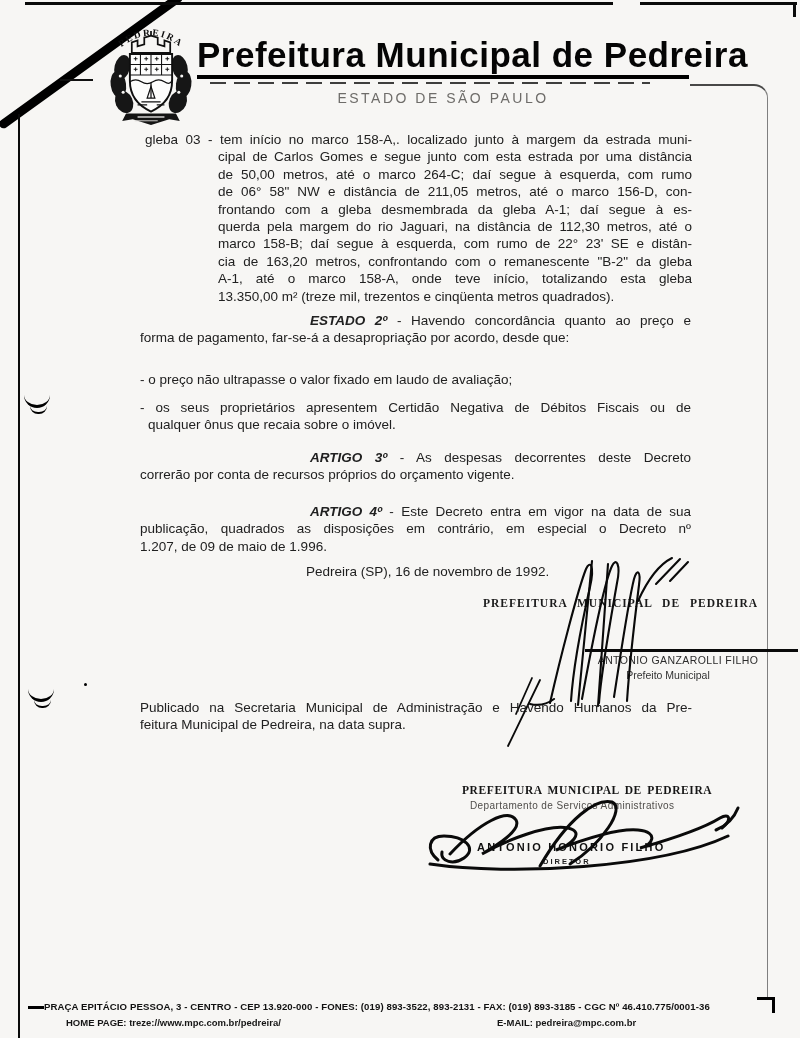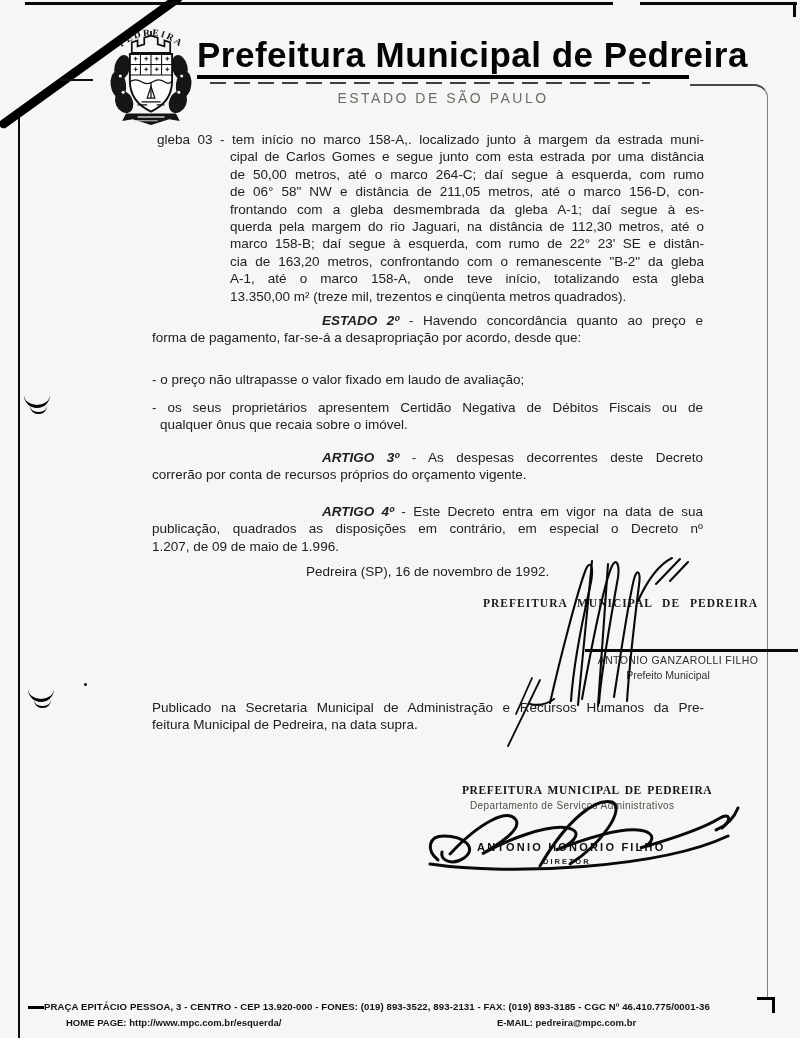--- a/index.html
+++ b/index.html
@@ -30,21 +30,21 @@
   
   .title{left:197px;top:35px;width:495px;font-size:35px;font-weight:bold;
     letter-spacing:.5px;color:#050505;white-space:nowrap;}
   .title-rule{left:197px;top:75px;width:492px;height:4px;background:#000;}
   .title-rule2{left:210px;top:82px;width:440px;height:2px;
     background:repeating-linear-gradient(90deg,#000 0 16px,transparent 16px 24px);opacity:.75;}
   .subtitle{left:197px;top:90px;width:492px;text-align:center;font-size:14px;
     letter-spacing:2.5px;color:#6e6c69;}
 
   
-  .bt{font-size:13.5px;line-height:17.4px;color:#212121;margin-left:12px;}
+  .bt{font-size:13.5px;line-height:17.4px;color:#212121;}
   .jline{text-align:justify;text-align-last:justify;}
   .lline{text-align:left;text-align-last:left;}
   .hang{padding-left:73px;}
   .ind{padding-left:170px;}
   .alabel{font-weight:bold;font-style:italic;}
   .gleba{left:145px;top:131px;width:547px;}
   .art2{left:140px;top:312px;width:551px;}
   .cl1{left:140px;top:371px;width:551px;}
   .cl2{left:140px;top:399px;width:551px;}
   .cl2 .l2{padding-left:8px;}
@@ -208,35 +208,35 @@
     </g>
   </svg>
   <svg class="abs" style="left:496px;top:676px;" width="48" height="74" viewBox="0 0 48 74">
     <g fill="none" stroke="#0a0a0a" stroke-width="1.8" stroke-linecap="round">
       <path d="M44 4 L12 70"></path>
       <path d="M36 2 L20 38"></path>
     </g>
   </svg>
 
   <div class="abs bt pub">
-    <div class="jline">Publicado na Secretaria Municipal de Administração e Recursos Humanos da Pre-</div>
+    <div class="jline">Publicado na Secretaria Municipal de Administração e Havendo Humanos da Pre-</div>
     <div class="lline">feitura Municipal de Pedreira, na data supra.</div>
   </div>
 
   <div class="abs stamp2a">PREFEITURA MUNICIPAL DE PEDREIRA</div>
   <div class="abs stamp2b">Departamento de Serviços Administrativos</div>
   <div class="abs name2">ANTONIO HONORIO FILHO</div>
   <div class="abs role2">DIRETOR</div>
   <svg class="abs" style="left:420px;top:796px;" width="325" height="80" viewBox="0 0 325 80">
     <g fill="none" stroke="#0a0a0a" stroke-width="3" stroke-linecap="round">
       <path d="M18 64 C6 54 8 40 24 40 C44 40 58 52 44 62 C34 69 20 66 22 56"></path>
       <path d="M30 58 C60 26 88 12 96 24 C102 34 76 50 62 58 C86 44 128 28 148 32 C166 36 150 50 136 54 C162 44 198 32 218 34 C240 36 232 50 220 52 C248 44 284 32 300 22 C310 16 312 24 302 32"></path>
       <path d="M10 68 C90 80 240 72 308 40"></path>
       <path d="M120 70 C148 22 176 2 192 6 C206 12 182 48 150 68"></path>
       <path d="M296 34 C306 30 314 22 318 12"></path>
     </g>
   </svg>
 
   <div class="abs f1">PRAÇA EPITÁCIO PESSOA, 3 - CENTRO - CEP 13.920-000 - FONES: (019) 893-3522, 893-2131 - FAX: (019) 893-3185 - CGC Nº 46.410.775/0001-36</div>
-  <div class="abs f2 home"><span>HOME PAGE:</span> <span>http://www.mpc.com.br/esquerda/</span></div>
+  <div class="abs f2 home"><span>HOME PAGE:</span> <span>treze://www.mpc.com.br/pedreira/</span></div>
   <div class="abs f2 mail"><span>E-MAIL:</span> <span>pedreira@mpc.com.br</span></div>
 
 </div>
 
 </body></html>

